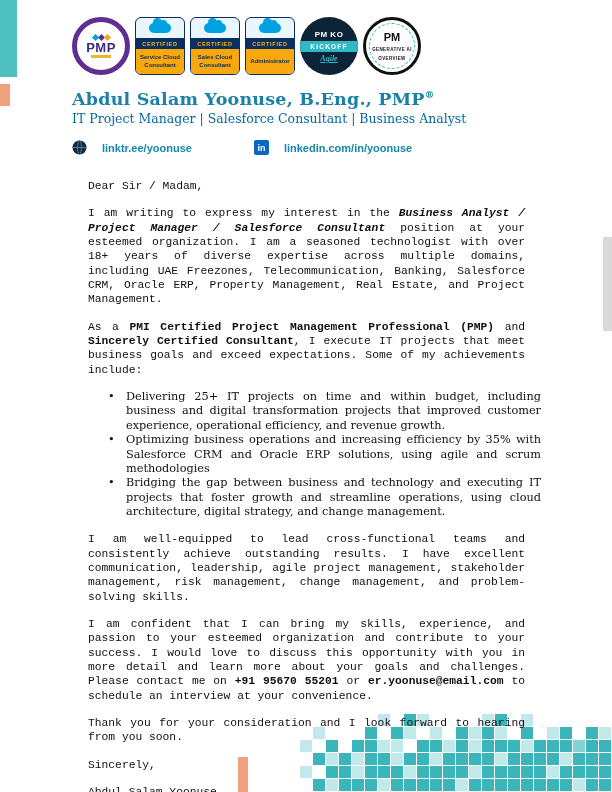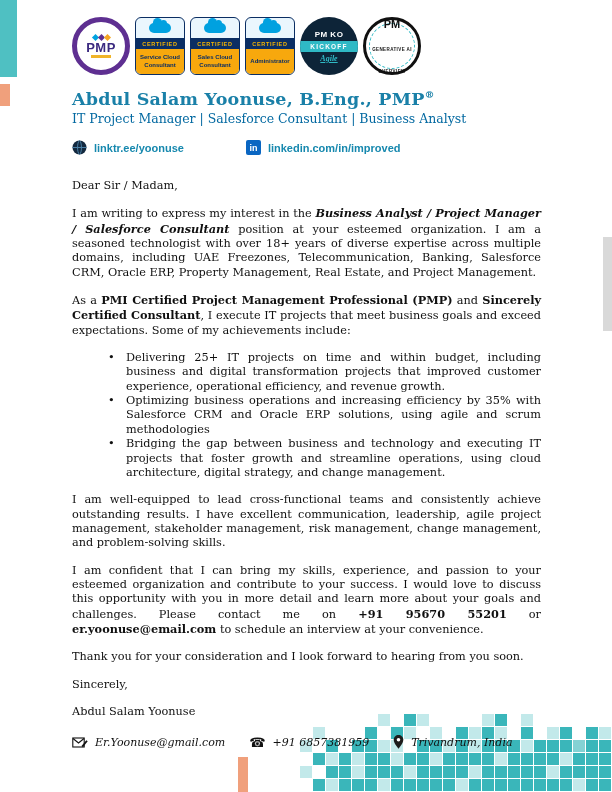--- a/index.html
+++ b/index.html
@@ -44,39 +44,39 @@
   .badge-kickoff{width:58px;height:58px;border-radius:50%;background:#0d2438;overflow:hidden;
                  display:flex;flex-direction:column;align-items:center;justify-content:center;gap:2px;}
   .ko-logo{color:#fff;font:bold 8px "Liberation Sans",sans-serif;letter-spacing:.5px;}
   .ko-band{align-self:stretch;background:#2fb9c5;color:#fff;font:bold 6.5px "Liberation Sans",sans-serif;
            text-align:center;padding:2px 0;letter-spacing:1.2px;}
   .ko-sub{color:#2fb9c5;font:italic bold 8px "Liberation Serif",serif;text-decoration:underline;}
 
   .badge-genai{width:58px;height:58px;border-radius:50%;background:#fff;border:3px solid #101010;
                display:flex;align-items:center;justify-content:center;}
   .ga-inner{width:44px;height:44px;border-radius:50%;border:1px dashed #2fb9c5;
-            display:flex;flex-direction:column;align-items:center;justify-content:center;gap:17px;}
+            display:flex;flex-direction:column;align-items:center;justify-content:center;gap:4px;}
   .ga-logo{font:bold 11px "Liberation Sans",sans-serif;color:#101010;}
   .ga-line{font:bold 4.5px "Liberation Sans",sans-serif;color:#101010;letter-spacing:.4px;}
 
   
   .name{margin:13px 0 2px;font:bold 17.5px "DejaVu Serif",serif;color:#1a80a8;letter-spacing:.2px;}
   .name sup{font-size:10px;}
   .subtitle{font-size:12.5px;color:#0369a1;margin:0 0 14px;}
   .links{display:flex;align-items:center;gap:62px;margin:0 0 2px;}
-  .link{display:flex;align-items:center;gap:7px;text-decoration:none;cursor:pointer;}
+  .link{display:flex;align-items:center;gap:15px;text-decoration:none;cursor:pointer;}
   .link-label{font:bold 11px "Liberation Sans",sans-serif;color:#1688ae;}
   .globe{display:flex;}
   .li-icon{width:15px;height:15px;background:#0a66c2;border-radius:2px;display:flex;
            align-items:center;justify-content:center;color:#fff;
            font:bold 9px "Liberation Sans",sans-serif;}
 
   
   .body{margin-top:24px;font-size:11.3px;line-height:1.27;text-align:justify;color:#101010;}
-  .body p{margin:0 0 13px;}
+  .body p{margin:0 16px 13px;font-family:Liberation Mono, monospace;}
   .salutation{text-align:left;}
   .it{font-style:italic;font-weight:bold;}
   .bd{font-weight:bold;}
   ul.bullets{list-style:none;margin:0 0 13px;padding:0 0 0 36px;}
   ul.bullets li{display:flex;margin:0;}
   .dot{flex:none;width:18px;}
   .btext{flex:1;text-align:justify;}
   .closing{margin:0;}
   .signature{margin:0 0 0;}
 
@@ -282,21 +282,21 @@
               <circle cx="7.5" cy="7.5" r="7" fill="#13293f"></circle>
               <path d="M0.5 7.5h14 M7.5 0.5c2.6 1.7 2.6 12.3 0 14 M7.5 0.5c-2.6 1.7-2.6 12.3 0 14" stroke="#4a7fa5" stroke-width="1" fill="none"></path>
             </svg>
         </span>
         <span class="link-label">linktr.ee/yoonuse</span>
       </a>
       <a class="link">
         <span class="li-icon">
             <span>in</span>
           </span>
-        <span class="link-label">linkedin.com/in/improved</span>
+        <span class="link-label">linkedin.com/in/yoonuse</span>
       </a>
     </div>
 
     <div class="body">
 
       <p class="salutation">Dear Sir / Madam,</p>
 
       <p><span>I am writing to express my interest in the </span><span class="it">Business Analyst / Project Manager / Salesforce Consultant</span><span> position at your esteemed organization. I am a seasoned technologist with over 18+ years of diverse expertise across multiple domains, including UAE Freezones, Telecommunication, Banking, Salesforce CRM, Oracle ERP, Property Management, Real Estate, and Project Management.</span></p>
 
       <p><span>As a </span><span class="bd">PMI Certified Project Management Professional (PMP)</span><span> and </span><span class="bd">Sincerely Certified Consultant</span><span>, I execute IT projects that meet business goals and exceed expectations. Some of my achievements include:</span></p>

